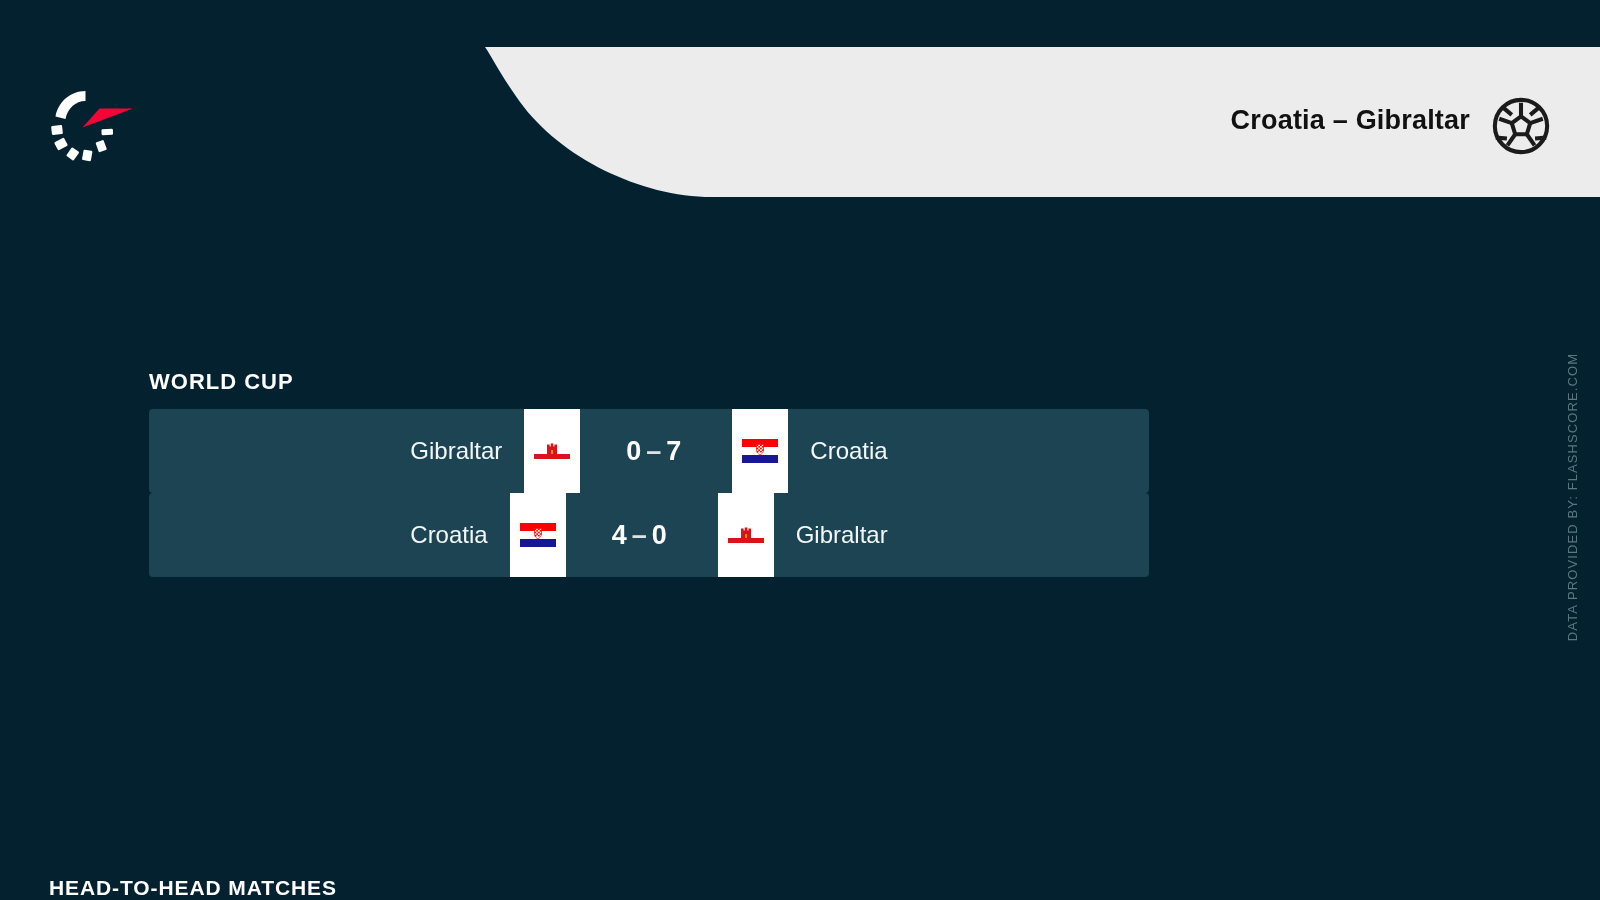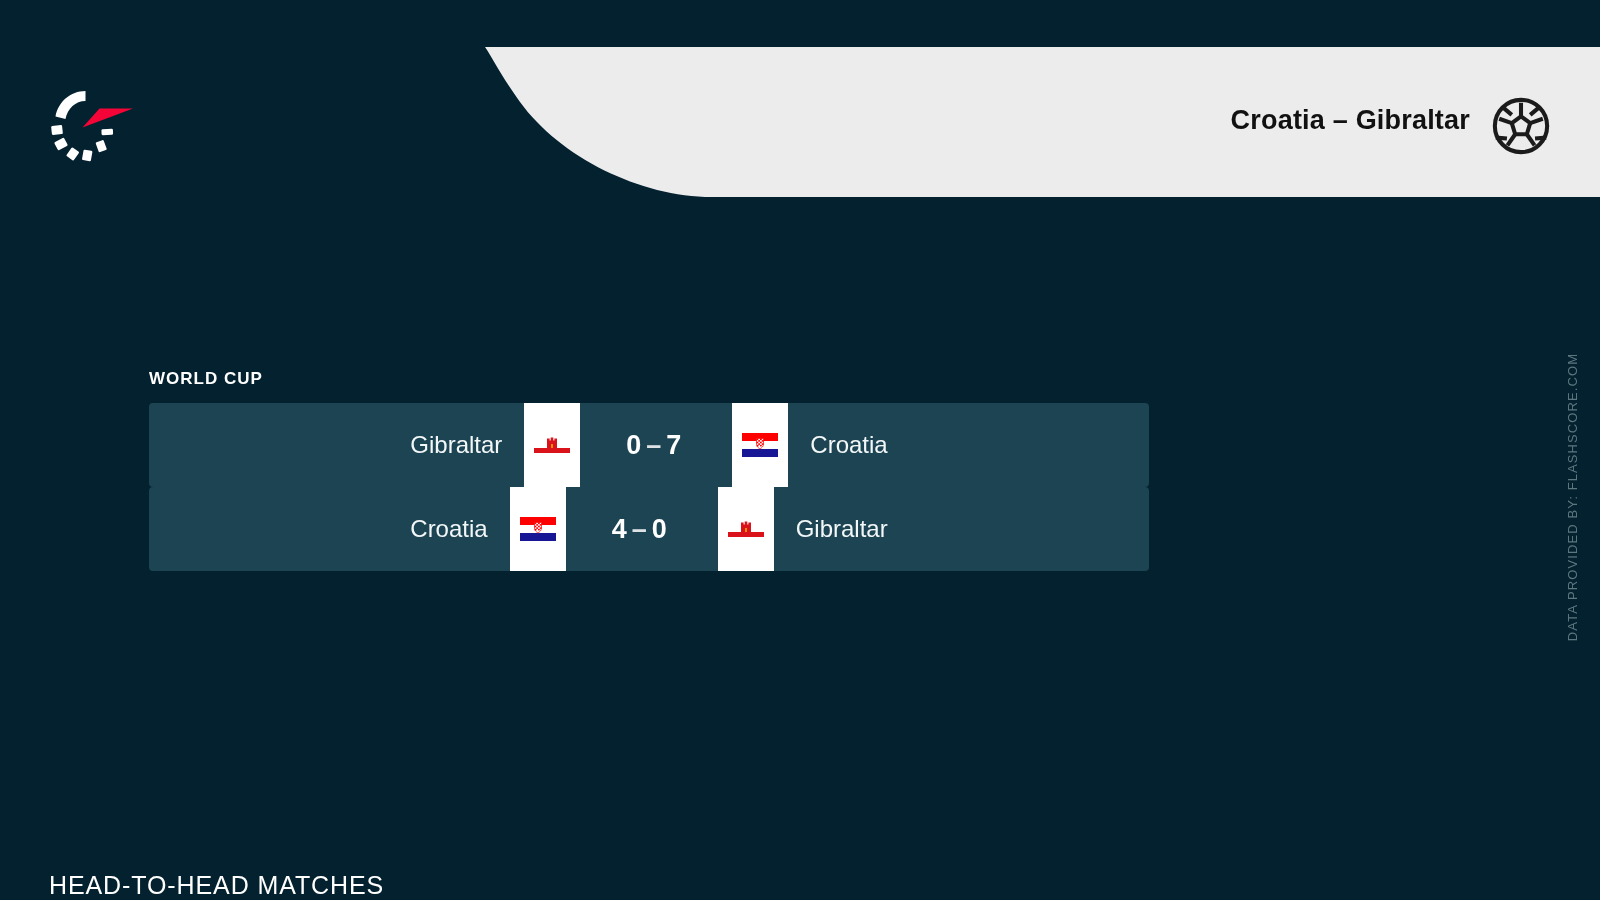--- a/index.html
+++ b/index.html
@@ -58,21 +58,21 @@
   
   .match-list {
     position:absolute;
     left:149px;
     top:322px;
     width:1000px;
   }
 
   .competition-label {
     color:#ffffff;
-    font-size:17px;
+    font-size:22px;
     font-weight:bold;
     letter-spacing:1.0px;
     text-transform:uppercase;
     margin-bottom:14px;
     white-space:nowrap;
   }
   .competition-label.second { margin-top:22px; }
 
   .match-row {
     position:relative;
@@ -125,22 +125,22 @@
     white-space:nowrap;
   }
   .score-cell .sc-sep { opacity:0.85; }
 
   
   .footer-heading {
     position:absolute;
     left:49px;
     bottom:47px;
     color:#ffffff;
-    font-size:25px;
-    font-weight:normal;
+    font-size:21px;
+    font-weight:bold;
     letter-spacing:0.9px;
     text-transform:uppercase;
     white-space:nowrap;
   }
 
   
   .attribution {
     position:absolute;
     right:0px;
     top:50%;

